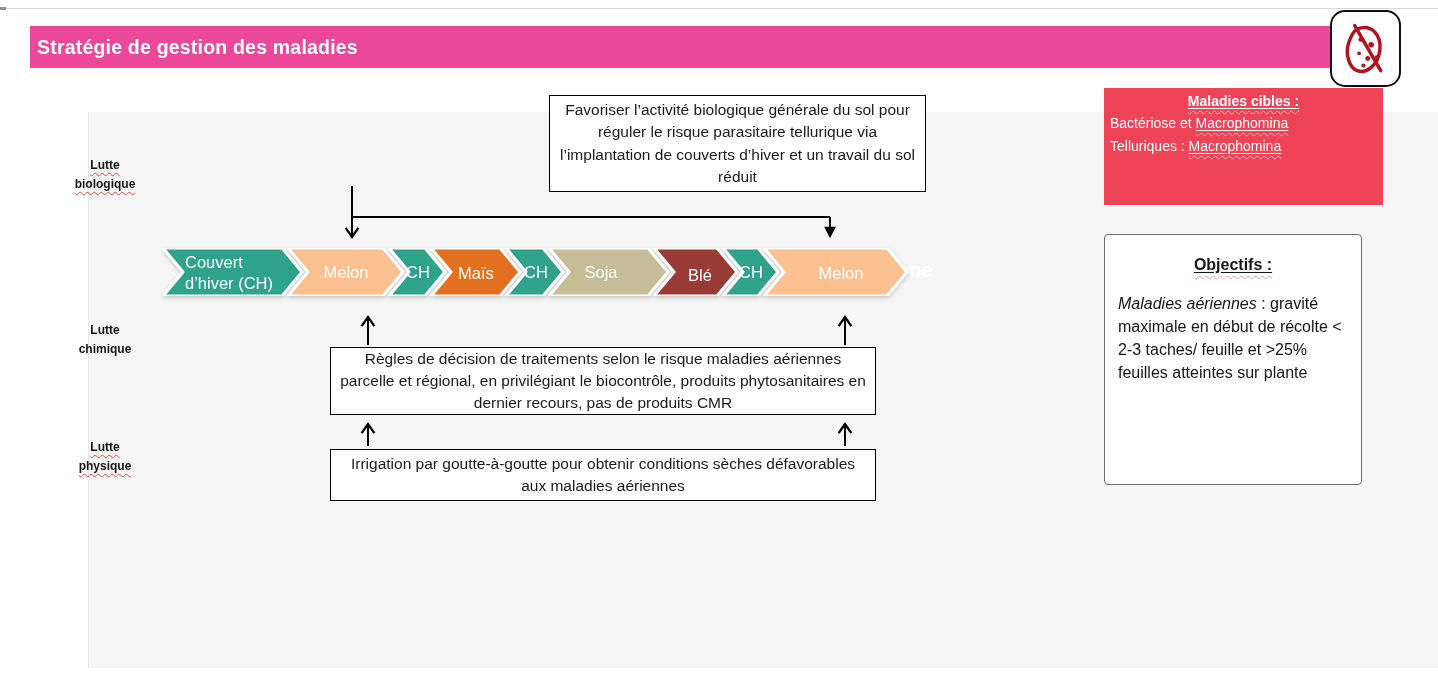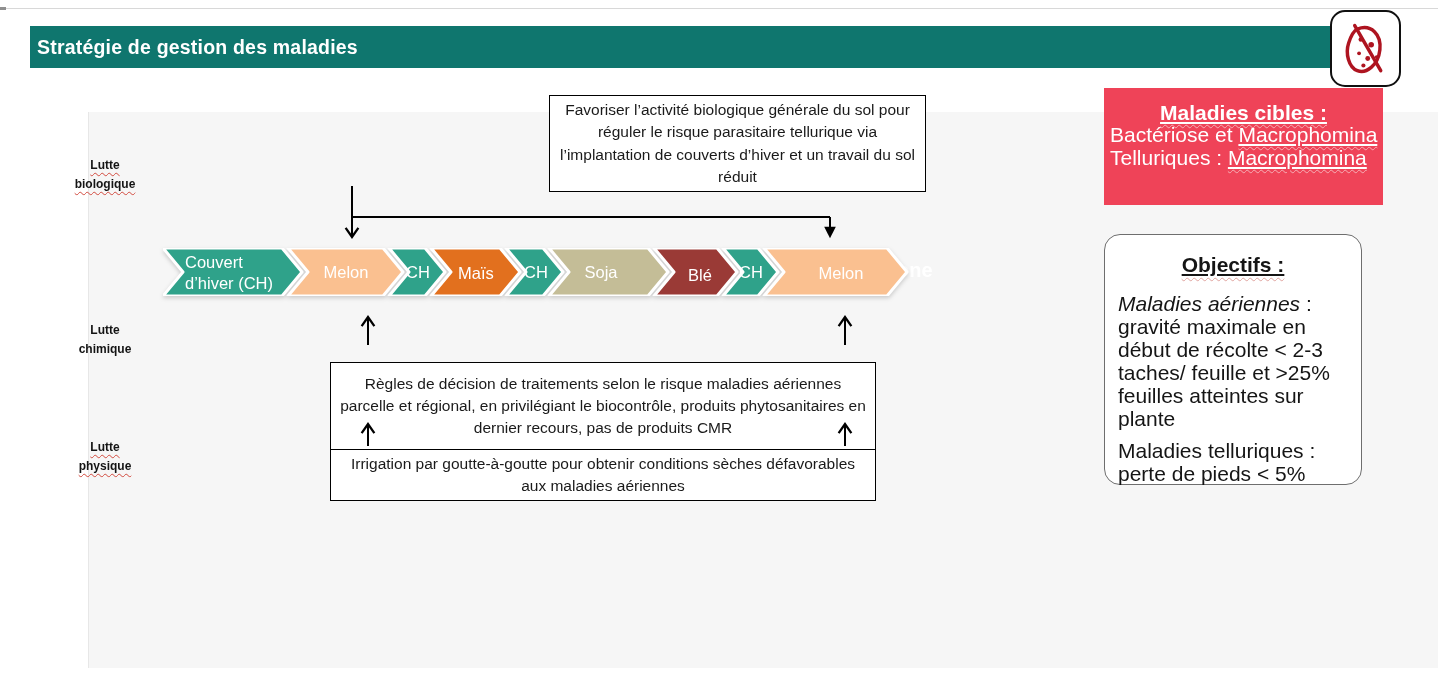--- a/index.html
+++ b/index.html
@@ -2,21 +2,21 @@
 <html><head>
 <meta charset="utf-8">
 <style>
   html,body{margin:0;padding:0;background:#fff;}
   .canvas{position:relative;width:1438px;height:680px;background:#ffffff;
           font-family:"Liberation Sans", sans-serif;overflow:hidden;color:#1a1a1a;}
 
   .topline{position:absolute;top:8px;left:0;width:1438px;height:1px;background:#d8d8d8;}
   .topline-tick{position:absolute;top:7px;left:0;width:6px;height:3px;background:#8f8f8f;}
 
-  .titlebar{position:absolute;left:30px;top:26px;width:1368px;height:42px;background:#0f766e;
+  .titlebar{position:absolute;left:30px;top:26px;width:1368px;height:42px;background:#ec4899;
             display:flex;align-items:center;box-sizing:border-box;padding-left:7px;}
   .titlebar .t{color:#fff;font-weight:bold;font-size:19.5px;letter-spacing:.2px;}
 
   .slide-bg{position:absolute;left:88px;top:112px;width:1350px;height:556px;background:#f6f6f6;
             border-left:1px solid #e7e7e7;}
 
   .logo{position:absolute;left:1330px;top:10px;width:67px;height:73px;background:#fff;
         border:2.5px solid #101010;border-radius:15px;display:flex;align-items:center;
         justify-content:center;z-index:6;}
 
@@ -25,43 +25,43 @@
   .lutte.bio{top:156px;} .lutte.chim{top:321px;} .lutte.phys{top:438px;}
 
   .sq{text-decoration-line:underline;text-decoration-style:wavy;
       text-decoration-color:#d24a3e;text-decoration-thickness:1px;text-underline-offset:3px;}
 
   .tbox{position:absolute;background:#fff;border:1.6px solid #000;box-sizing:border-box;
         display:flex;align-items:center;justify-content:center;text-align:center;
         font-size:15.5px;line-height:21.5px;color:#1a1a1a;padding:2px 8px;z-index:2;}
   .tbox.variete{left:178px;top:139px;width:330px;height:46px;}
   .tbox.sol{left:549px;top:95px;width:377px;height:97px;line-height:22.5px;}
-  .tbox.regles{left:330px;top:347px;width:546px;height:88px;line-height:22px;margin-top:15px;}
+  .tbox.regles{left:330px;top:347px;width:546px;height:68px;line-height:22px;}
   .tbox.irrigation{left:330px;top:449px;width:546px;height:52px;line-height:22px;}
 
   .hidden-word{position:absolute;left:897px;top:259px;z-index:1;color:#ffffff;
                font-size:20px;font-weight:bold;}
 
   .chevrons{position:absolute;left:163px;top:248px;z-index:2;
             filter:drop-shadow(0 2px 2px rgba(0,0,0,0.18));}
   .chevrons text{fill:#ffffff;font-family:"Liberation Sans",sans-serif;font-size:16.5px;font-weight:500;}
 
   .connectors{position:absolute;left:0;top:0;z-index:3;pointer-events:none;}
 
   .mc{position:absolute;left:1104px;top:88px;width:279px;height:117px;background:#EF4358;
-      color:#fff;font-size:21px;line-height:22.4px;box-sizing:border-box;padding:14px 6px;
+      color:#fff;font-size:14px;line-height:22.4px;box-sizing:border-box;padding:2px 6px;
       white-space:nowrap;z-index:4;}
   .mc .mc-title{text-align:center;font-weight:bold;}
   .wu{text-decoration:underline;text-underline-offset:2px;}
   .sqp{text-decoration-line:underline;text-decoration-style:wavy;
        text-decoration-color:#f5aeb4;text-decoration-thickness:1px;text-underline-offset:4px;}
 
   .obj{position:absolute;left:1104px;top:234px;width:258px;height:251px;background:#fff;
-       border:1.6px solid #6e6e6e;border-radius:16px;box-sizing:border-box;
-       padding:10px 13px;font-size:21px;line-height:23px;color:#151515;z-index:4;}
+       border:1.6px solid #6e6e6e;border-radius:4px;box-sizing:border-box;
+       padding:10px 13px;font-size:16px;line-height:23px;color:#151515;z-index:4;}
   .obj .obj-title{text-align:center;font-weight:bold;margin:8px 0 16px 0;}
   .ub{text-decoration:underline;text-underline-offset:2px;}
   .sqf{text-decoration-line:underline;text-decoration-style:wavy;
        text-decoration-color:#e0a5a0;text-decoration-thickness:1px;text-underline-offset:5px;}
   .obj p{margin:0 0 9px 0;}
 </style>
 </head>
 <body>
 
 <div class="canvas">
@@ -171,16 +171,15 @@
     <div>
       <span>Telluriques : </span><span class="wu"><span class="sqp">Macrophomina</span></span>
     </div>
   </div>
 
   <div class="obj">
     <div class="obj-title">
       <span class="ub"><span class="sqf">Objectifs :</span></span>
     </div>
     <p><i>Maladies aériennes</i><span> : gravité maximale en début de récolte &lt; 2-3 taches/ feuille et &gt;25% feuilles atteintes sur plante</span></p>
-    <p><span> Maladies telluriques : perte de pieds &lt; 5%</span></p>
   </div>
 
 </div>
 
 </body></html>

